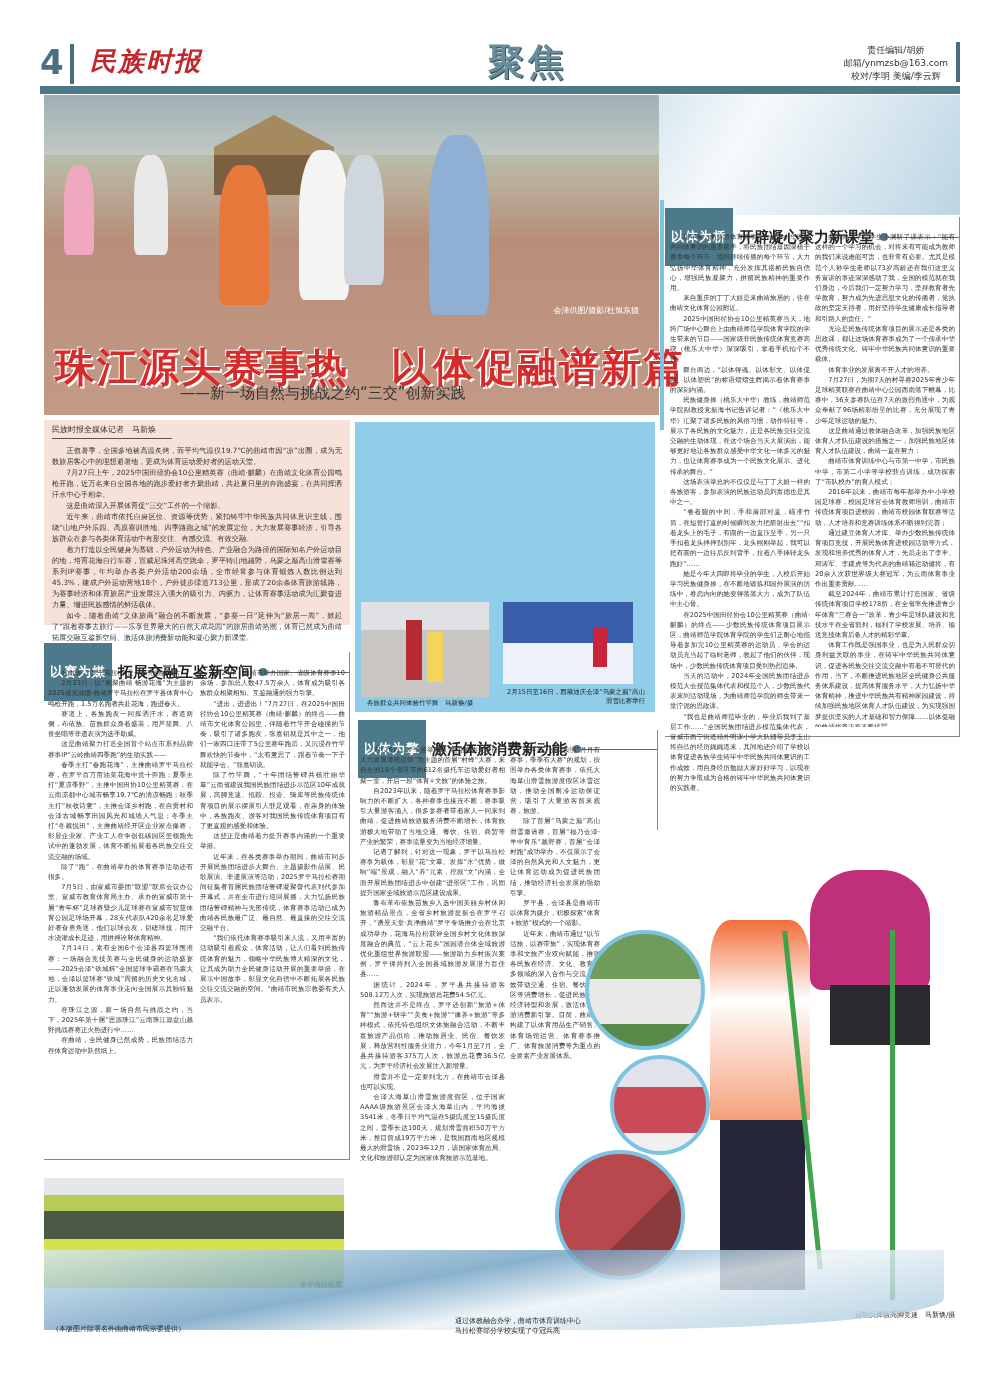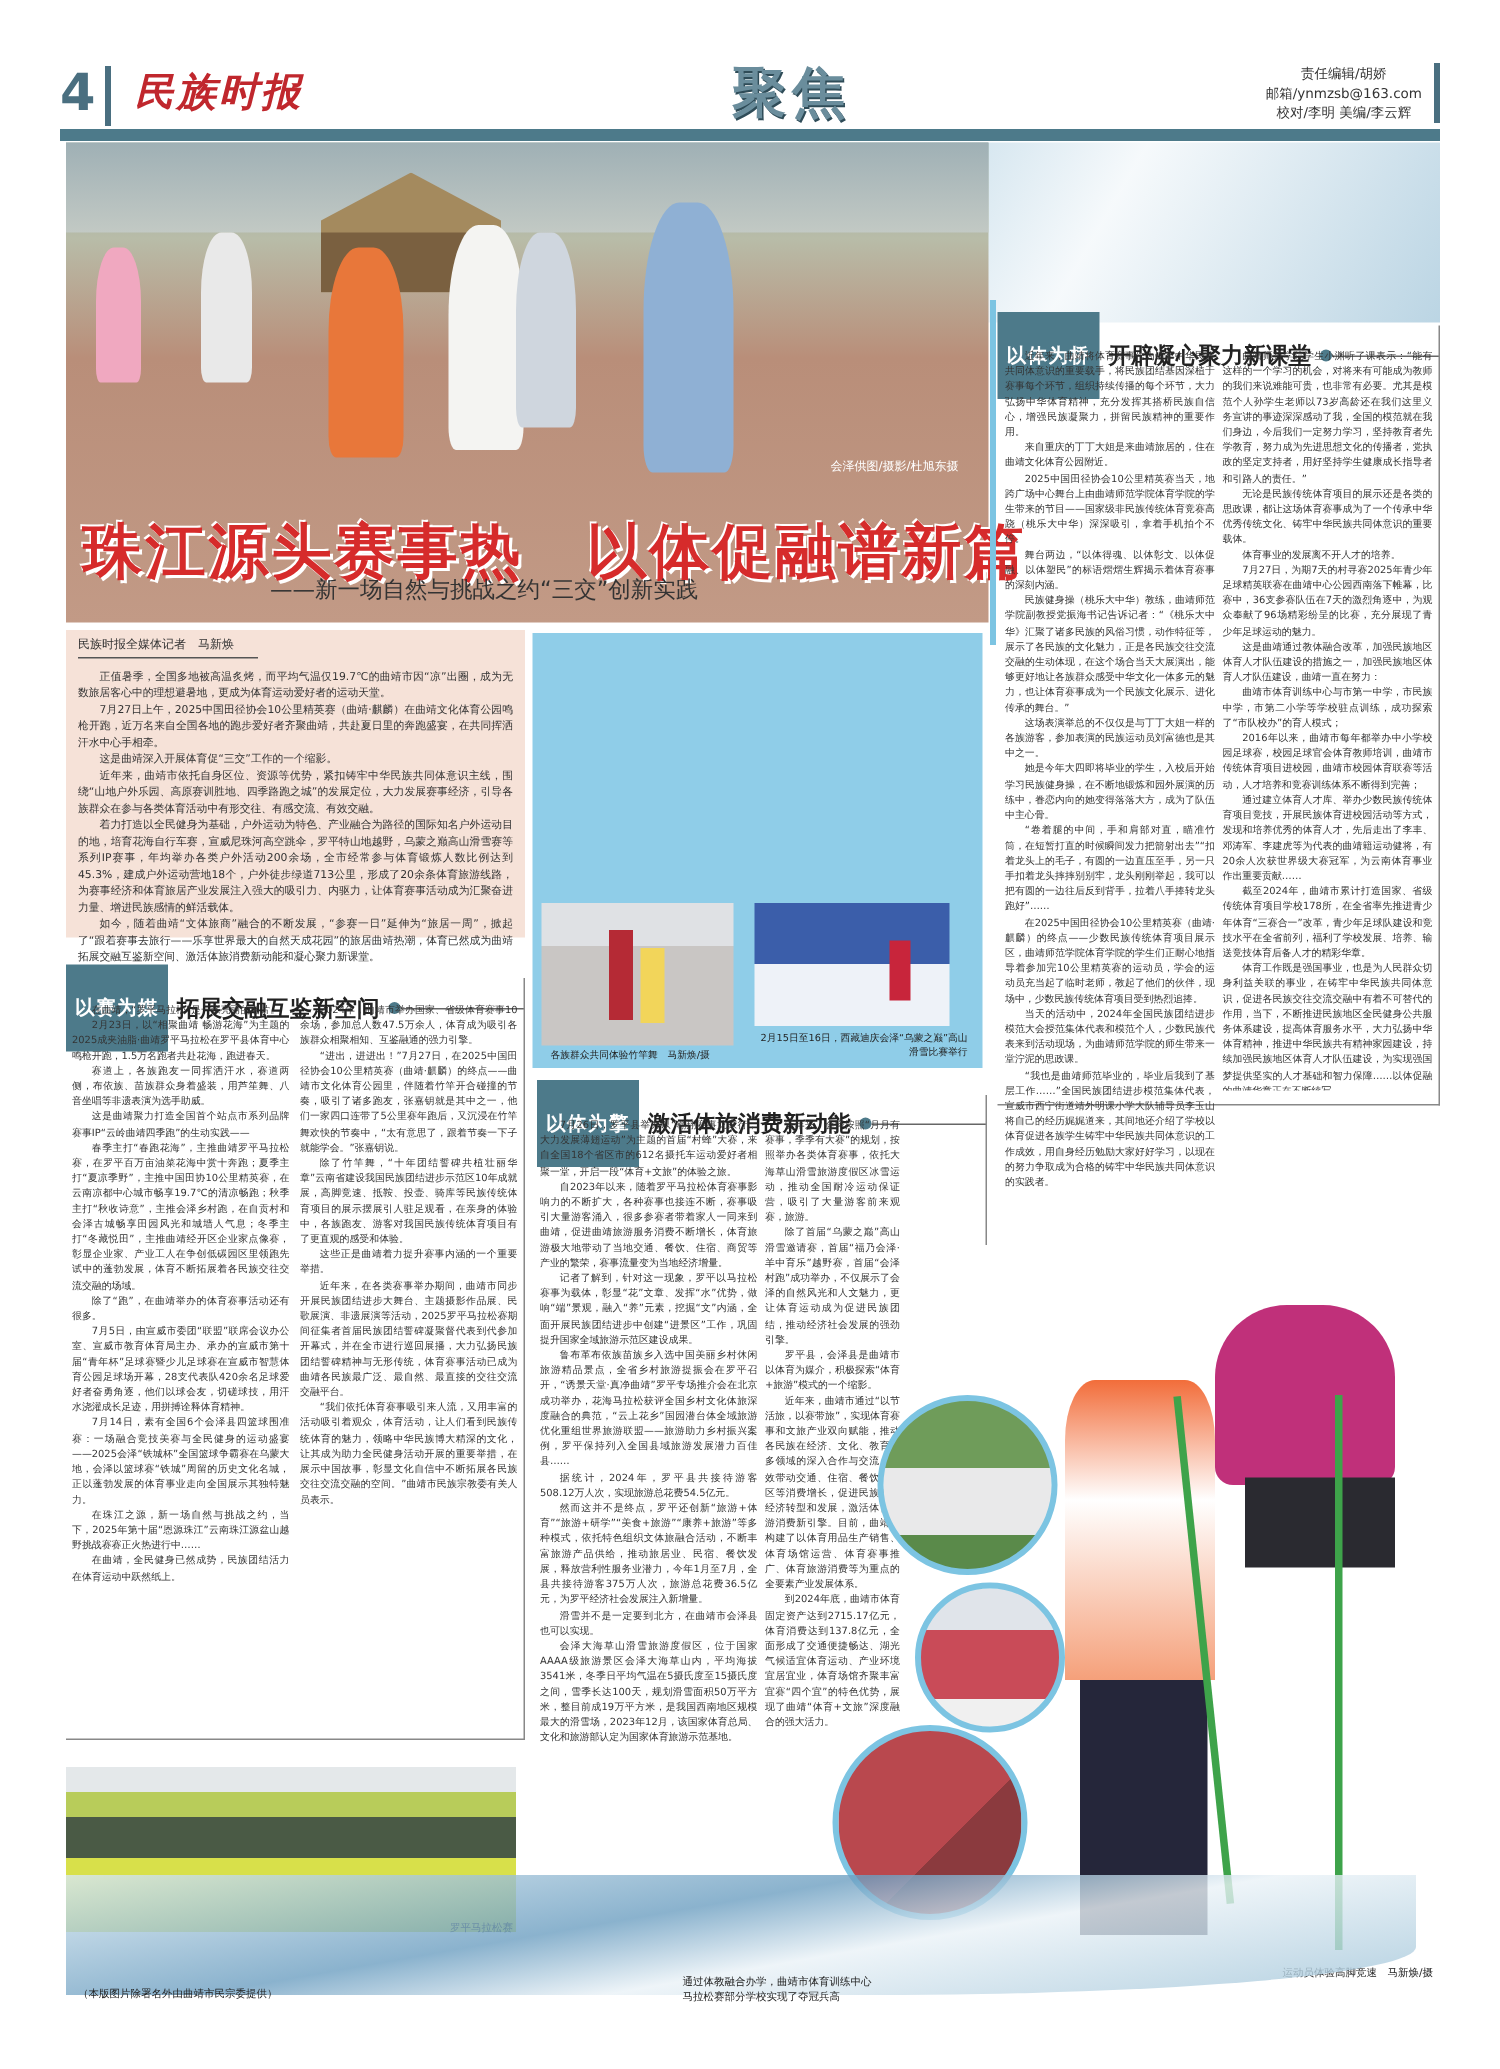--- a/index.html
+++ b/index.html
@@ -136,22 +136,22 @@
   <span class="sec-line"></span>
 </div>
 <div class="boxed" style="left:665px;top:217px;width:295px;height:520px;"></div>
 <div class="col-text" style="position:absolute;left:670px;top:232px;width:140px;height:660px;overflow:hidden;">
   <p>近年来，曲靖将体育赛事作为铸牢中华民族共同体意识的重要载手，将民族团结基因深植于赛事每个环节，组织持续传播的每个环节，大力弘扬中华体育精神，充分发挥其搭桥民族自信心，增强民族凝聚力，拼留民族精神的重要作用。</p>
   <p>来自重庆的丁丁大姐是来曲靖旅居的，住在曲靖文化体育公园附近。</p>
   <p>2025中国田径协会10公里精英赛当天，地跨广场中心舞台上由曲靖师范学院体育学院的学生带来的节目——国家级非民族传统体育竞赛高跷（桃乐大中华）深深吸引，拿着手机拍个不停。</p>
   <p>舞台两边，“以体得魂、以体彰文、以体促融、以体塑民”的标语熠熠生辉揭示着体育赛事的深刻内涵。</p>
   <p>民族健身操（桃乐大中华）教练，曲靖师范学院副教授党振海书记告诉记者：“《桃乐大中华》汇聚了诸多民族的风俗习惯，动作特征等，展示了各民族的文化魅力，正是各民族交往交流交融的生动体现，在这个场合当天大展演出，能够更好地让各族群众感受中华文化一体多元的魅力，也让体育赛事成为一个民族文化展示、进化传承的舞台。”</p>
   <p>这场表演举总的不仅仅是与丁丁大姐一样的各族游客，参加表演的民族运动员刘富德也是其中之一。</p>
+  <p>“卷着腿的中间，手和肩部对直，瞄准竹筒，在短暂打直的时候瞬间发力把箭射出去”“扣着龙头上的毛子，有圆的一边直压至手，另一只手扣着龙头摔摔别别牢，龙头刚刚举起，我可以把有圆的一边往后反到背手，拉着八手捧转龙头跑好”……</p>
   <p>她是今年大四即将毕业的学生，入校后开始学习民族健身操，在不断地锻炼和园外展演的历练中，眷恋内向的她变得落落大方，成为了队伍中主心骨。</p>
-  <p>“卷着腿的中间，手和肩部对直，瞄准竹筒，在短暂打直的时候瞬间发力把箭射出去”“扣着龙头上的毛子，有圆的一边直压至手，另一只手扣着龙头摔摔别别牢，龙头刚刚举起，我可以把有圆的一边往后反到背手，拉着八手捧转龙头跑好”……</p>
   <p>在2025中国田径协会10公里精英赛（曲靖·麒麟）的终点——少数民族传统体育项目展示区，曲靖师范学院体育学院的学生们正耐心地指导着参加完10公里精英赛的运动员，学会的运动员充当起了临时老师，教起了他们的伙伴，现场中，少数民族传统体育项目受到热烈追捧。</p>
   <p>当天的活动中，2024年全国民族团结进步模范大会授范集体代表和模范个人，少数民族代表来到活动现场，为曲靖师范学院的师生带来一堂泞泥的思政课。</p>
   <p>“我也是曲靖师范毕业的，毕业后我到了基层工作……”全国民族团结进步模范集体代表，宣威市西宁街道靖外明课小学大队辅导员李玉山将自己的经历娓娓道来，其间地还介绍了学校以体育促进各族学生铸牢中华民族共同体意识的工作成效，用自身经历勉励大家好好学习，以现在的努力争取成为合格的铸牢中华民族共同体意识的实践者。</p>
 </div>
 <div class="col-text" style="position:absolute;left:815px;top:232px;width:140px;height:495px;overflow:hidden;">
   <p>曲靖师范学院学生小渊听了课表示：“能有这样的一个学习的机会，对将来有可能成为教师的我们来说难能可贵，也非常有必要。尤其是模范个人孙学生老师以73岁高龄还在我们这里义务宣讲的事迹深深感动了我，全国的模范就在我们身边，今后我们一定努力学习，坚持教育者先学教育，努力成为先进思想文化的传播者，党执政的坚定支持者，用好坚持学生健康成长指导者和引路人的责任。”</p>
   <p>无论是民族传统体育项目的展示还是各类的思政课，都让这场体育赛事成为了一个传承中华优秀传统文化、铸牢中华民族共同体意识的重要载体。</p>
   <p>体育事业的发展离不开人才的培养。</p>
   <p>7月27日，为期7天的村寻赛2025年青少年足球精英联赛在曲靖中心公园西南落下帷幕，比赛中，36支参赛队伍在7天的激烈角逐中，为观众奉献了96场精彩纷呈的比赛，充分展现了青少年足球运动的魅力。</p>
   <p>这是曲靖通过教体融合改革，加强民族地区体育人才队伍建设的措施之一，加强民族地区体育人才队伍建设，曲靖一直在努力：</p>
@@ -177,21 +177,20 @@
   <p>据统计，2024年，罗平县共接待游客508.12万人次，实现旅游总花费54.5亿元。</p>
   <p>然而这并不是终点，罗平还创新“旅游+体育”“旅游+研学”“美食+旅游”“康养+旅游”等多种模式，依托特色组织文体旅融合活动，不断丰富旅游产品供给，推动旅居业、民宿、餐饮发展，释放营利性服务业潜力，今年1月至7月，全县共接待游客375万人次，旅游总花费36.5亿元，为罗平经济社会发展注入新增量。</p>
   <p>滑雪并不是一定要到北方，在曲靖市会泽县也可以实现。</p>
   <p>会泽大海草山滑雪旅游度假区，位于国家AAAA级旅游景区会泽大海草山内，平均海拔3541米，冬季日平均气温在5摄氏度至15摄氏度之间，雪季长达100天，规划滑雪面积50万平方米，整目前成19万平方米，是我国西南地区规模最大的滑雪场，2023年12月，该国家体育总局、文化和旅游部认定为国家体育旅游示范基地。</p>
 </div>
 <div class="col-text" style="position:absolute;left:510px;top:745px;width:90px;height:510px;overflow:hidden;">
   <p>近年来，会泽按照“月月有赛事，季季有大赛”的规划，按照举办各类体育赛事，依托大海草山滑雪旅游度假区冰雪运动，推动全国耐冷运动保证营，吸引了大量游客前来观赛，旅游。</p>
   <p>除了首届“乌蒙之巅”高山滑雪邀请赛，首届“福乃会泽·羊中育乐”越野赛，首届“会泽村跑”成功举办，不仅展示了会泽的自然风光和人文魅力，更让体育运动成为促进民族团结，推动经济社会发展的强劲引擎。</p>
   <p>罗平县，会泽县是曲靖市以体育为媒介，积极探索“体育+旅游”模式的一个缩影。</p>
   <p>近年来，曲靖市通过“以节活旅，以赛带旅”，实现体育赛事和文旅产业双向赋能，推动各民族在经济、文化、教育等多领域的深入合作与交流，有效带动交通、住宿、餐饮、景区等消费增长，促进民族地区经济转型和发展，激活体育旅游消费新引擎。目前，曲靖市构建了以体育用品生产销售、体育场馆运营、体育赛事推广、体育旅游消费等为重点的全要素产业发展体系。</p>
-  <p>到2024年底，曲靖市体育固定资产达到2715.17亿元，体育消费达到137.8亿元，全面形成了交通便捷畅达、湖光气候适宜体育运动、产业环境宜居宜业，体育场馆齐聚丰富宜赛“四个宜”的特色优势，展现了曲靖“体育+文旅”深度融合的强大活力。</p>
 </div>
 
 <div class="circle" style="left:585px;top:930px;width:120px;height:120px;background:linear-gradient(180deg,#6f9c5a 0 40%,#e9e9ea 40% 80%,#5a8a4a 80%);"></div>
 <div class="circle" style="left:610px;top:1055px;width:100px;height:100px;background:linear-gradient(180deg,#e0e4ea 0 30%,#c94b58 30% 80%,#f0f0f0 80%);"></div>
 <div class="circle" style="left:555px;top:1150px;width:130px;height:130px;background:linear-gradient(135deg,#b9484e 0 60%,#8b3a3e 60%);"></div>
 
 <div style="position:absolute;left:710px;top:860px;width:250px;height:440px;">
   <div style="position:absolute;left:100px;top:10px;width:120px;height:120px;background:#c0307a;border-radius:40% 40% 10% 10%;"></div>
   <div style="position:absolute;left:120px;top:125px;width:100px;height:60px;background:#2a2a30;"></div>
   <div style="position:absolute;left:0px;top:60px;width:100px;height:200px;background:linear-gradient(180deg,#f26d3a,#fff 40%,#f5a07a 100%);border-radius:20% 20% 0 0;"></div>

